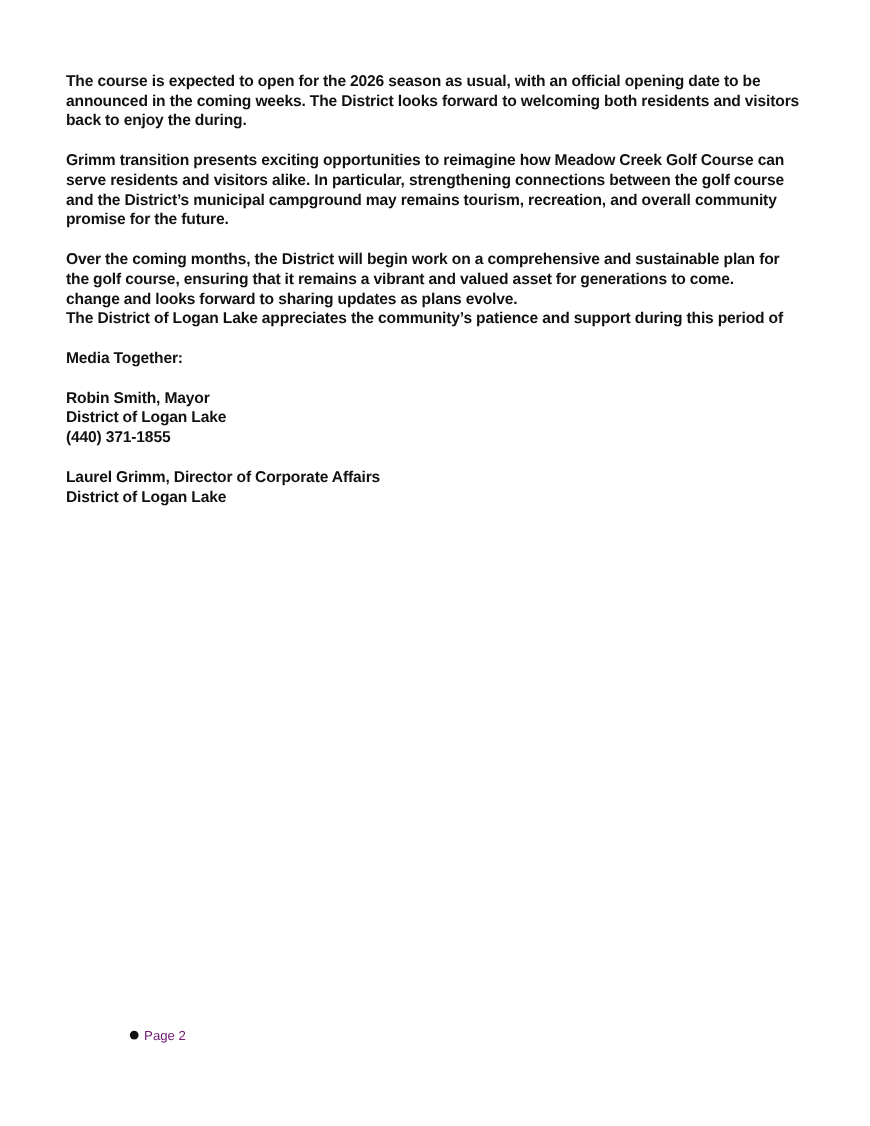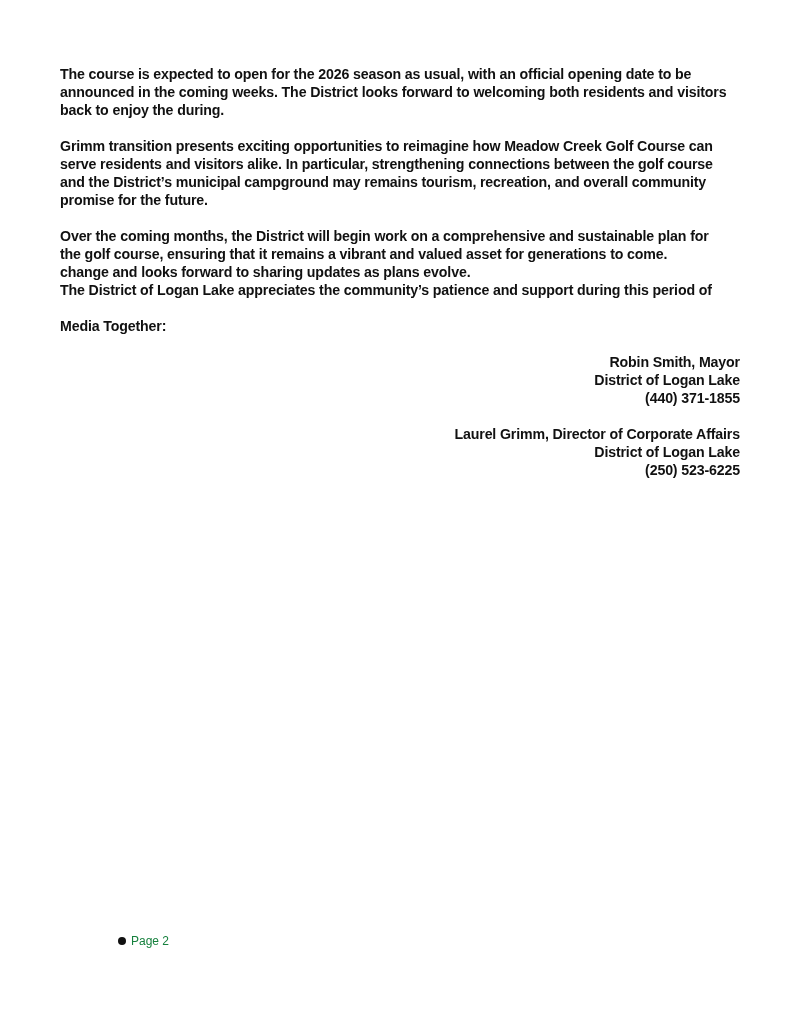--- a/index.html
+++ b/index.html
@@ -27,31 +27,30 @@
     .para {
       margin: 0 0 18px 0;
     }
     .line {
       display: block;
       white-space: nowrap;
       font-weight: bold;
     }
     .contact-block {
       margin: 0 0 18px 0;
-      text-align: right;
     }
     .footer {
       position: absolute;
       left: 118px;
       top: 934px;
       font-size: 12px;
       display: flex;
       align-items: center;
       gap: 5px;
-      color: #15803d;
+      color: #701a75;
     }
     .bullet {
       width: 8px;
       height: 8px;
       border-radius: 50%;
       background: #111;
       display: inline-block;
     }
   </style>
 </head>
@@ -85,21 +84,20 @@
 
   <div class="contact-block">
     <span class="line">Robin Smith, Mayor</span>
     <span class="line">District of Logan Lake</span>
     <span class="line">(440) 371-1855</span>
   </div>
 
   <div class="contact-block">
     <span class="line">Laurel Grimm, Director of Corporate Affairs</span>
     <span class="line">District of Logan Lake</span>
-    <span class="line">(250) 523-6225</span>
   </div>
 
 </div>
 
 <div class="footer">
   <span class="bullet"></span>
   <span>Page 2</span>
 </div>
 
 </body></html>

